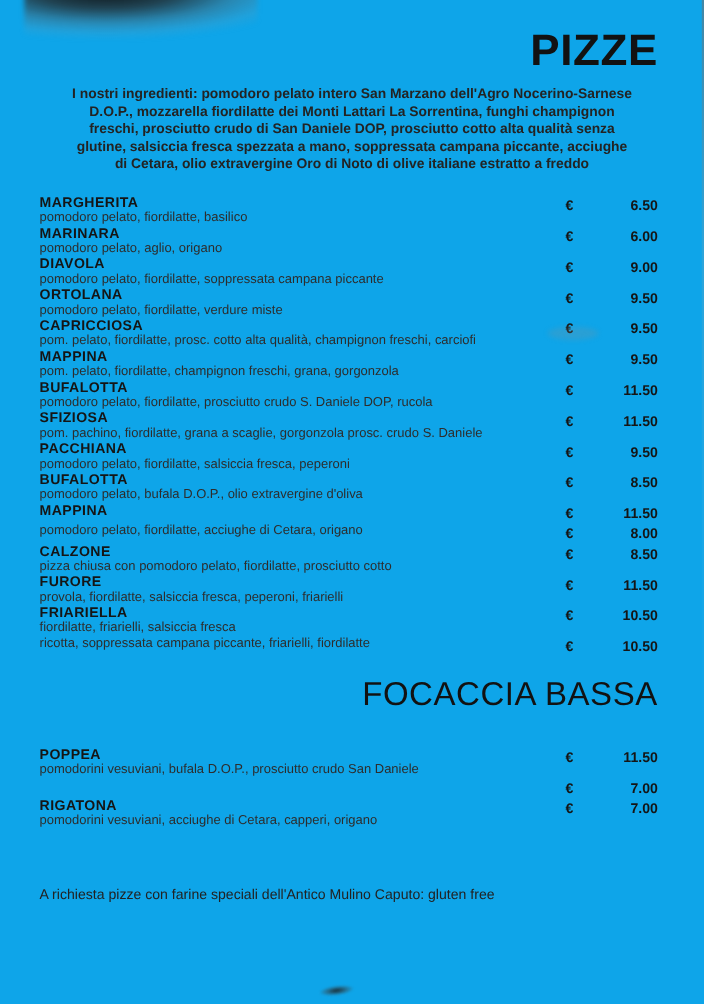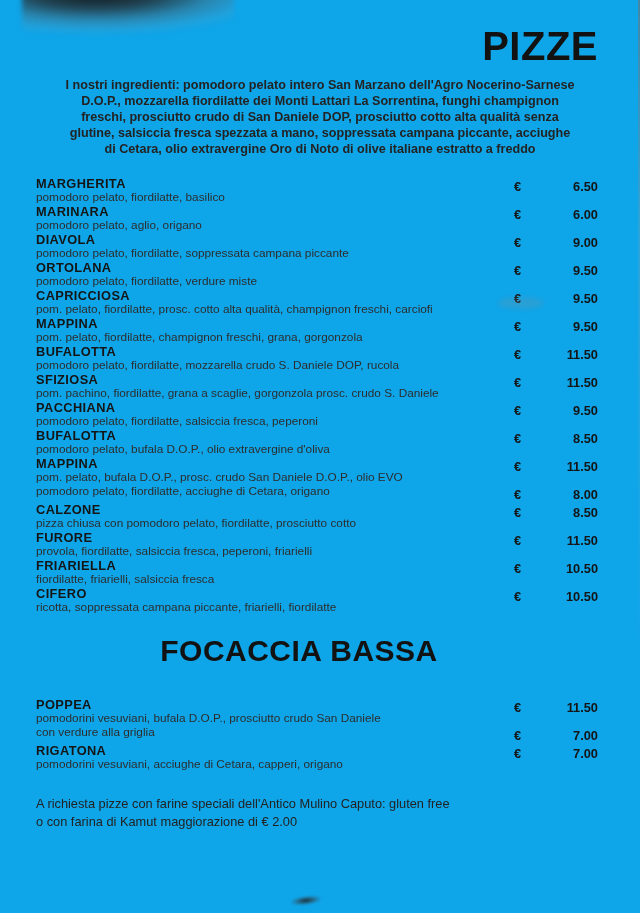--- a/index.html
+++ b/index.html
@@ -124,29 +124,29 @@
     display: flex;
     justify-content: space-between;
     width: 84px;
     padding-top: 2px;
     font-size: 12.8px;
     font-weight: bold;
     color: #151515;
   }
   .section-title {
     margin: 22px 42px 0 0;
-    text-align: center;
+    text-align: right;
     font-size: 30px;
-    font-weight: bold;
+    font-weight: normal;
     letter-spacing: 0.5px;
     color: #121212;
     line-height: 1;
   }
   .footer {
-    margin: 24px 42px 0 36px;
+    margin: 52px 42px 0 36px;
     font-size: 12.8px;
     line-height: 1.38;
     color: #222222;
   }
 </style>
 </head>
 <body>
 
 <div class="page">
 
@@ -225,21 +225,21 @@
         </div>
         <div class="item-price">
           <span class="euro">€</span>
           <span class="amount">9.50</span>
         </div>
       </div>
 
       <div class="item">
         <div class="item-text">
           <div class="item-name">BUFALOTTA</div>
-          <div class="item-desc">pomodoro pelato, fiordilatte, mozzarella crudo S. Daniele DOP, rucola</div>
+          <div class="item-desc">pomodoro pelato, fiordilatte, prosciutto crudo S. Daniele DOP, rucola</div>
         </div>
         <div class="item-price">
           <span class="euro">€</span>
           <span class="amount">11.50</span>
         </div>
       </div>
 
       <div class="item">
         <div class="item-text">
           <div class="item-name">SFIZIOSA</div>
@@ -269,21 +269,20 @@
         </div>
         <div class="item-price">
           <span class="euro">€</span>
           <span class="amount">8.50</span>
         </div>
       </div>
 
       <div class="item">
         <div class="item-text">
           <div class="item-name">MAPPINA</div>
-          <div class="item-desc">pom. pelato, bufala D.O.P., prosc. crudo San Daniele D.O.P., olio EVO</div>
         </div>
         <div class="item-price">
           <span class="euro">€</span>
           <span class="amount">11.50</span>
         </div>
       </div>
 
       <div class="item">
         <div class="item-text">
           <div class="item-desc">pomodoro pelato, fiordilatte, acciughe di Cetara, origano</div>
@@ -322,21 +321,20 @@
           <div class="item-desc">fiordilatte, friarielli, salsiccia fresca</div>
         </div>
         <div class="item-price">
           <span class="euro">€</span>
           <span class="amount">10.50</span>
         </div>
       </div>
 
       <div class="item">
         <div class="item-text">
-          <div class="item-name">CIFERO</div>
           <div class="item-desc">ricotta, soppressata campana piccante, friarielli, fiordilatte</div>
         </div>
         <div class="item-price">
           <span class="euro">€</span>
           <span class="amount">10.50</span>
         </div>
       </div>
     </div>
 
   <h2 class="section-title">FOCACCIA BASSA</h2>
@@ -349,21 +347,20 @@
           <div class="item-desc">pomodorini vesuviani, bufala D.O.P., prosciutto crudo San Daniele</div>
         </div>
         <div class="item-price">
           <span class="euro">€</span>
           <span class="amount">11.50</span>
         </div>
       </div>
 
       <div class="item">
         <div class="item-text">
-          <div class="item-desc">con verdure alla griglia</div>
         </div>
         <div class="item-price">
           <span class="euro">€</span>
           <span class="amount">7.00</span>
         </div>
       </div>
 
       <div class="item">
         <div class="item-text">
           <div class="item-name">RIGATONA</div>
@@ -371,19 +368,18 @@
         </div>
         <div class="item-price">
           <span class="euro">€</span>
           <span class="amount">7.00</span>
         </div>
       </div>
     </div>
 
   <div class="footer">
     <div>A richiesta pizze con farine speciali dell'Antico Mulino Caputo: gluten free</div>
-    <div>o con farina di Kamut maggiorazione di € 2.00</div>
   </div>
 
   <div class="smudge-mid"></div>
   <div class="smudge-bottom"></div>
 
 </div>
 
 </body></html>

